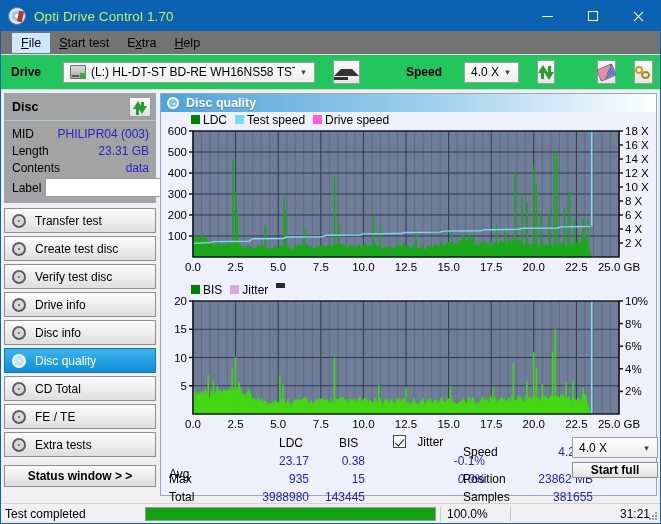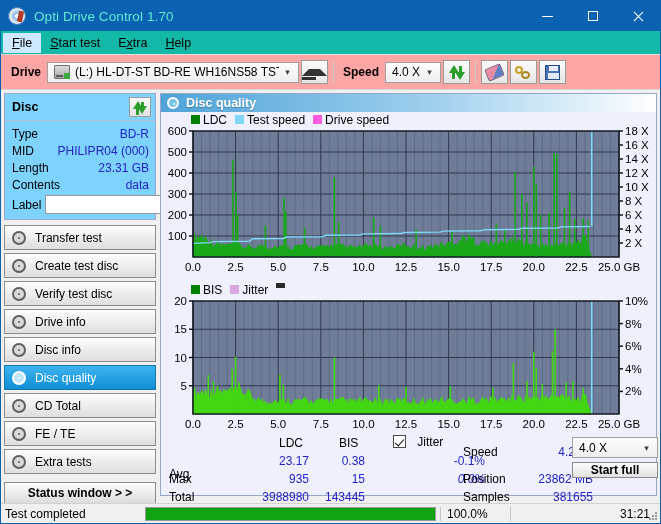--- a/index.html
+++ b/index.html
@@ -11,37 +11,37 @@
     -webkit-font-smoothing:none;
   }
   #app{position:relative;width:661px;height:524px;background:#f0f0f0;border:1px solid #0b62b0;box-sizing:border-box;}
 
   
   .titlebar{height:30px;background:#0b62b0;display:flex;align-items:center;position:relative;}
   .titlebar .tb-icon{width:18px;height:18px;margin-left:7px;margin-right:8px;border-radius:50%;
      background:radial-gradient(circle at 50% 50%, #fdfdfd 0 18%, #9fc4e8 19% 44%, #d8e6f4 45% 72%, #7aa9d4 73% 100%);
      border:1px solid #5588bb;position:relative;box-sizing:border-box;}
   .titlebar .tb-icon:after{content:"";position:absolute;left:9px;top:3px;width:5px;height:11px;background:#b33a2a;transform:rotate(12deg);}
-  .titlebar .tb-title{color:#5eead4;font-size:13.5px;letter-spacing:.1px;}
+  .titlebar .tb-title{color:#bef264;font-size:13.5px;letter-spacing:.1px;}
   .tb-btns{position:absolute;right:0;top:0;height:30px;display:flex;}
   .tb-btn{width:45px;height:30px;display:flex;align-items:center;justify-content:center;color:#fff;font-size:13px;}
   .glyph-min{width:11px;height:1px;background:#fff;display:block;}
   .glyph-max{width:10px;height:10px;border:1px solid #fff;display:block;box-sizing:border-box;}
   .glyph-close{position:relative;width:11px;height:11px;display:block;}
   .glyph-close:before,.glyph-close:after{content:"";position:absolute;left:0;top:5px;width:13px;height:1px;background:#fff;}
   .glyph-close:before{transform:rotate(45deg);} .glyph-close:after{transform:rotate(-45deg);}
 
   
-  .menubar{height:23px;background:#14b8a6;display:flex;align-items:center;padding-left:2px;border-bottom:1px solid #dfdfdf;text-align:right;}
+  .menubar{height:23px;background:#737373;display:flex;align-items:center;padding-left:11px;border-bottom:1px solid #dfdfdf;text-align:right;}
   .menu-item{padding:3px 9px;font-size:12.5px;color:#000;}
   .menu-item.active{background:#cde8ff;}
   .menu-item u{text-decoration:underline;}
 
   
-  .toolbar{height:34px;background:#fca5a5;display:flex;align-items:center;padding:0 6px;gap:2px;border-bottom:1px solid #d6d6d6;}
+  .toolbar{height:34px;background:#22c55e;display:flex;align-items:center;padding:0 6px;gap:18px;border-bottom:1px solid #d6d6d6;}
   .tb-label{font-weight:bold;font-size:12px;padding:0 4px;}
   .combo{height:21px;border:1px solid #a0a0a0;background:linear-gradient(#fdfdfd,#eeeeee);display:flex;align-items:center;
          padding:0 2px 0 6px;font-size:12px;box-sizing:border-box;position:relative;}
   .combo .cv{flex:1;white-space:nowrap;overflow:hidden;}
   .combo .chev{width:17px;text-align:center;color:#444;font-size:9px;}
   #drive-combo{width:252px;}
   #drive-combo .drv-ico{width:16px;height:14px;margin-right:5px;flex:none;
      background:linear-gradient(#dcdcdc,#a8a8a8);border:1px solid #6e6e6e;border-radius:1px;position:relative;box-sizing:border-box;}
   #drive-combo .drv-ico:after{content:"";position:absolute;left:1px;bottom:1px;width:7px;height:2px;background:#5a5a5a;}
   #drive-combo .drv-ico:before{content:"";position:absolute;right:-1px;bottom:-1px;width:6px;height:6px;background:#3ba93b;border-radius:1px;}
@@ -63,21 +63,21 @@
   .save{width:15px;height:15px;background:#4a73b8;border:1px solid #2b4b85;position:relative;box-sizing:border-box;}
   .save:before{content:"";position:absolute;left:3px;top:0;width:9px;height:5px;background:#e8eef8;}
   .save:after{content:"";position:absolute;left:2px;bottom:0;width:11px;height:6px;background:#dfe8f5;}
 
   
   .content{display:flex;height:406px;}
   .sidebar{width:158px;background:#f0f0f0;padding:3px 3px 0 3px;box-sizing:border-box;}
   .rightpane{flex:1;background:#eef0fb;border:1px solid #9aa6c8;margin:3px 3px 0 1px;box-sizing:border-box;position:relative;}
 
   
-  .disc-box{border:1px solid #9aa6c8;background:#7dd3fc;box-sizing:border-box;}
+  .disc-box{border:1px solid #9aa6c8;background:#a3a3a3;box-sizing:border-box;}
   .disc-head{display:flex;align-items:center;justify-content:space-between;padding:3px 4px 3px 7px;border-bottom:1px solid #b9c0da;}
   .disc-head .t{font-weight:bold;font-size:12.5px;}
   .mini-btn{width:22px;height:20px;border:1px solid #9b9b9b;background:linear-gradient(#fafafa,#e2e2e2);display:flex;align-items:center;justify-content:center;box-sizing:border-box;}
   .disc-rows{padding:4px 6px 5px 7px;}
   .drow{display:flex;justify-content:space-between;align-items:center;height:17px;font-size:12px;}
   .drow .k{color:#000;}
   .drow .v{color:#2323c8;}
   .label-row{display:flex;align-items:center;gap:4px;margin-top:2px;}
   .label-row .k{width:38px;font-size:12px;}
   .lab-input{flex:1;height:19px;border:1px solid #9a9a9a;background:#fff;box-sizing:border-box;}
@@ -209,26 +209,22 @@
             <span class="refresh" style="width:14px;height:13px">
                 <i class="a1"></i>
                 <i class="b1"></i>
                 <i class="a2"></i>
                 <i class="b2"></i>
               </span>
           </div>
         </div>
         <div class="disc-rows">
           <div class="drow">
-            <span class="k">Type</span>
-            <span class="v">BD-R</span>
-          </div>
-          <div class="drow">
             <span class="k">MID</span>
-            <span class="v">PHILIPR04 (000)</span>
+            <span class="v">PHILIPR04 (003)</span>
           </div>
           <div class="drow">
             <span class="k">Length</span>
             <span class="v">23.31 GB</span>
           </div>
           <div class="drow">
             <span class="k">Contents</span>
             <span class="v">data</span>
           </div>
           <div class="label-row">

